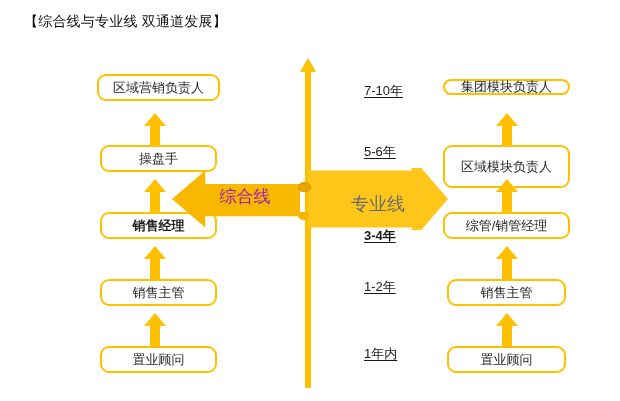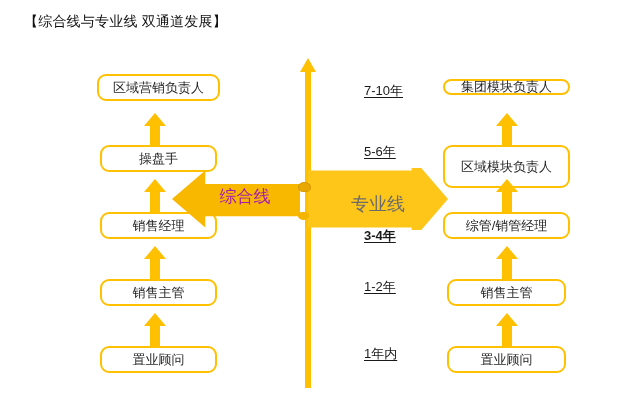--- a/index.html
+++ b/index.html
@@ -191,21 +191,21 @@
 </div>
 
 <div class="role-box" style="left:100px; top:145px; width:117px; height:27px;">
   <span>操盘手</span>
 </div>
 <div class="up-arrow" style="left:144px; top:179px; height:33px;">
   <div class="head"></div>
   <div class="shaft" style="top:12px;"></div>
 </div>
 
-<div class="role-box" style="left:100px; top:212px; width:117px; height:27px;">
+<div class="role-box" style="left:100px; top:212px; width:117px; height:27px;font-weight:bold;">
   <span>销售经理</span>
 </div>
 <div class="up-arrow" style="left:144px; top:246px; height:33px;">
   <div class="head"></div>
   <div class="shaft" style="top:12px;"></div>
 </div>
 
 <div class="role-box" style="left:100px; top:279px; width:117px; height:27px;">
   <span>销售主管</span>
 </div>

